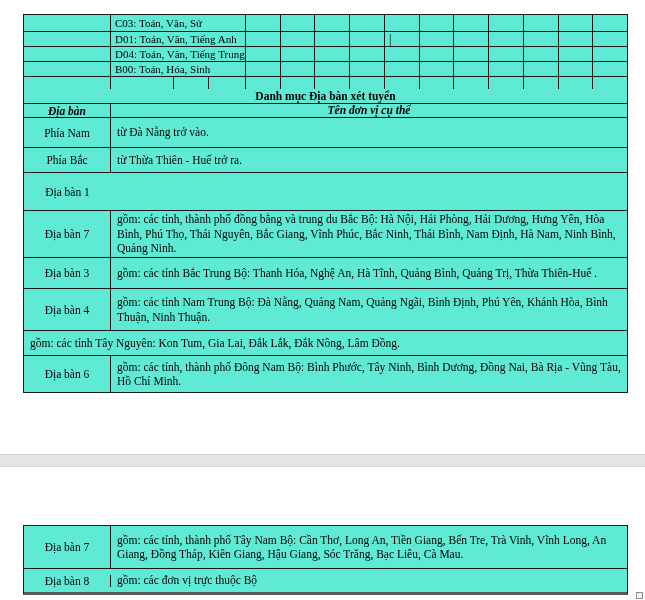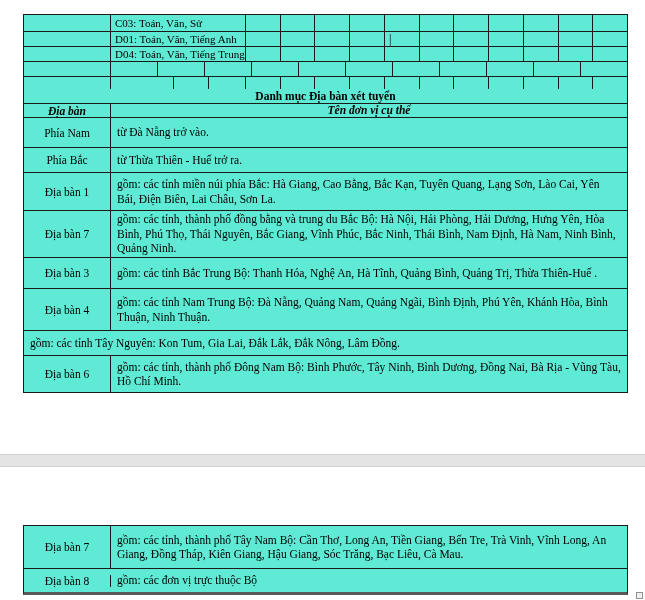--- a/index.html
+++ b/index.html
@@ -157,20 +157,23 @@
           <div class="cell c-narrow"></div>
           <div class="cell c-narrow"></div>
           <div class="cell c-narrow"></div>
           <div class="cell c-narrow"></div>
           <div class="cell c-narrow"></div>
           <div class="cell c-narrow"></div>
           <div class="cell c-narrow"></div>
         </div>
         <div class="trow" style="height: 15px;">
           <div class="cell c-left"></div>
+          <div class="cell c-label">
+            <span>B00: Toán, Hóa, Sinh</span>
+          </div>
           <div class="cell c-narrow"></div>
           <div class="cell c-narrow"></div>
           <div class="cell c-narrow"></div>
           <div class="cell c-narrow"></div>
           <div class="cell c-narrow"></div>
           <div class="cell c-narrow"></div>
           <div class="cell c-narrow"></div>
           <div class="cell c-narrow"></div>
           <div class="cell c-narrow"></div>
           <div class="cell c-narrow"></div>
@@ -222,23 +225,20 @@
       <span>Phía Bắc</span>
     </div>
     <div class="cell detail-cell">
       <span>từ Thừa Thiên - Huế trở ra.</span>
     </div>
   </div>
         <div class="trow" style="height: 38px;">
     <div class="cell area-cell">
       <span>Địa bàn 1</span>
     </div>
-    <div class="cell detail-cell">
-      <span>gồm: các tỉnh miền núi phía Bắc: Hà Giang, Cao Bằng, Bắc Kạn, Tuyên Quang, Lạng Sơn, Lào Cai, Yên Bái, Điện Biên, Lai Châu, Sơn La.</span>
-    </div>
   </div>
         <div class="trow" style="height: 47px;">
     <div class="cell area-cell">
       <span>Địa bàn 7</span>
     </div>
     <div class="cell detail-cell">
       <span>gồm: các tỉnh, thành phố đồng bằng và trung du Bắc Bộ: Hà Nội, Hải Phòng, Hải Dương, Hưng Yên, Hòa Bình, Phú Thọ, Thái Nguyên, Bắc Giang, Vĩnh Phúc, Bắc Ninh, Thái Bình, Nam Định, Hà Nam, Ninh Bình, Quảng Ninh.</span>
     </div>
   </div>
         <div class="trow" style="height: 31px;">

